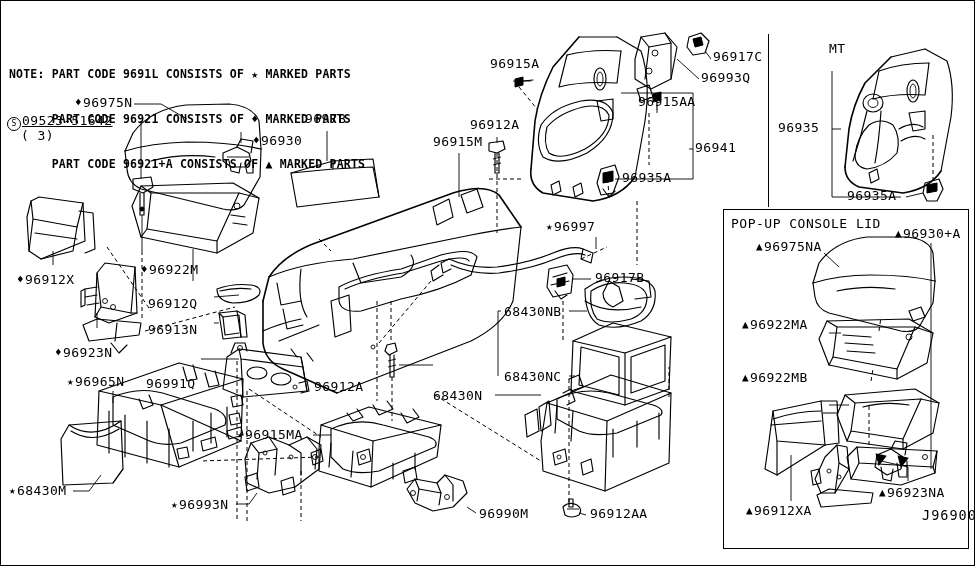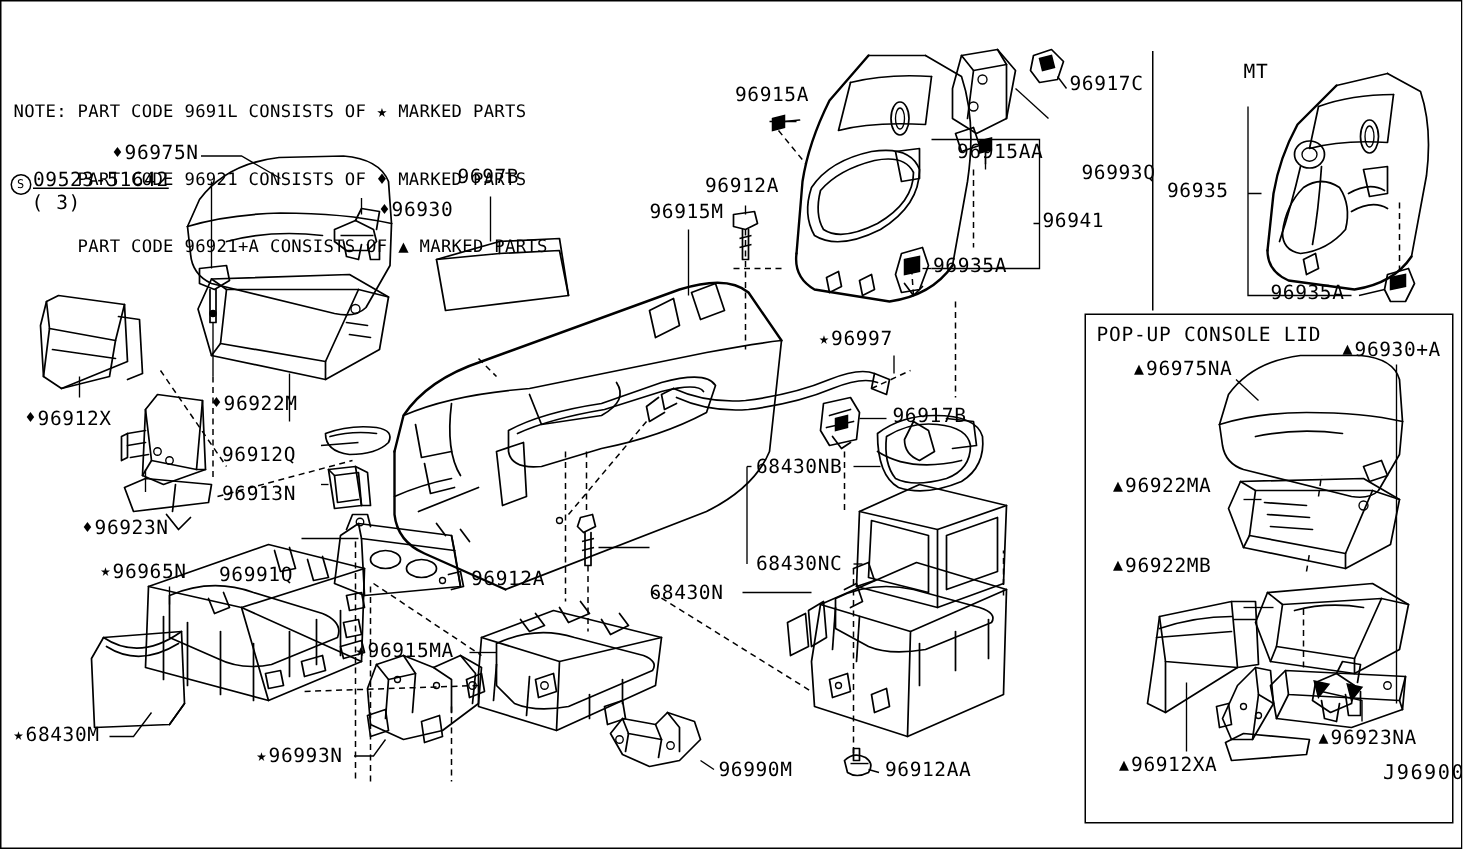--- a/index.html
+++ b/index.html
@@ -7,21 +7,21 @@
     position:relative;
     width:975px;height:566px;
     background:#ffffff;
     font-family:"DejaVu Sans Mono","Liberation Mono",monospace;
     color:#000;
     overflow:hidden;
     border:1px solid #000;
     box-sizing:border-box;
   }
   .note{position:absolute;left:8px;top:36px;font-size:11.5px;line-height:15px;letter-spacing:.2px;white-space:pre;}
-  .note div{white-space:pre;}
+  .note div{white-space:pre;font-weight:bold;}
   .lbl{position:absolute;font-size:13px;letter-spacing:.4px;white-space:nowrap;line-height:1;}
   .sym{font-size:11px;vertical-align:1px;margin-right:1px;}
   .vline{position:absolute;background:#000;width:1px;}
   .panel{position:absolute;border:1px solid #000;box-sizing:border-box;}
   .panel-title{position:absolute;font-size:13px;letter-spacing:.5px;}
   svg{position:absolute;left:0;top:0;overflow:visible;}
   .s{fill:none;stroke:#000;stroke-width:1.15;stroke-linejoin:round;stroke-linecap:round;}
   .s2{fill:none;stroke:#000;stroke-width:1.6;stroke-linejoin:round;stroke-linecap:round;}
   .thin{fill:none;stroke:#000;stroke-width:.9;}
   .fillblk{fill:#000;stroke:#000;stroke-width:1;}
@@ -600,21 +600,21 @@
   <div class="lbl" style="left:594px;top:270px;"><span>96917B</span></div>
 
   <div class="lbl" style="left:621px;top:170px;"><span>96935A</span></div>
 
   <div class="lbl" style="left:694px;top:140px;"><span>96941</span></div>
 
   <div class="lbl" style="left:637px;top:94px;"><span>96915AA</span></div>
 
   <div class="lbl" style="left:712px;top:49px;"><span>96917C</span></div>
 
-  <div class="lbl" style="left:720px;top:70px;margin-top:38px;"><span>96993Q</span></div>
+  <div class="lbl" style="left:700px;top:70px;"><span>96993Q</span></div>
 
   <div class="lbl" style="left:777px;top:120px;"><span>96935</span></div>
 
   <div class="lbl" style="left:846px;top:188px;"><span>96935A</span></div>
 
   <div class="lbl" style="left:894px;top:226px;"><span class="sym">▲</span><span>96930+A</span></div>
 
   <div class="lbl" style="left:755px;top:239px;"><span class="sym">▲</span><span>96975NA</span></div>
 
   <div class="lbl" style="left:741px;top:317px;"><span class="sym">▲</span><span>96922MA</span></div>

